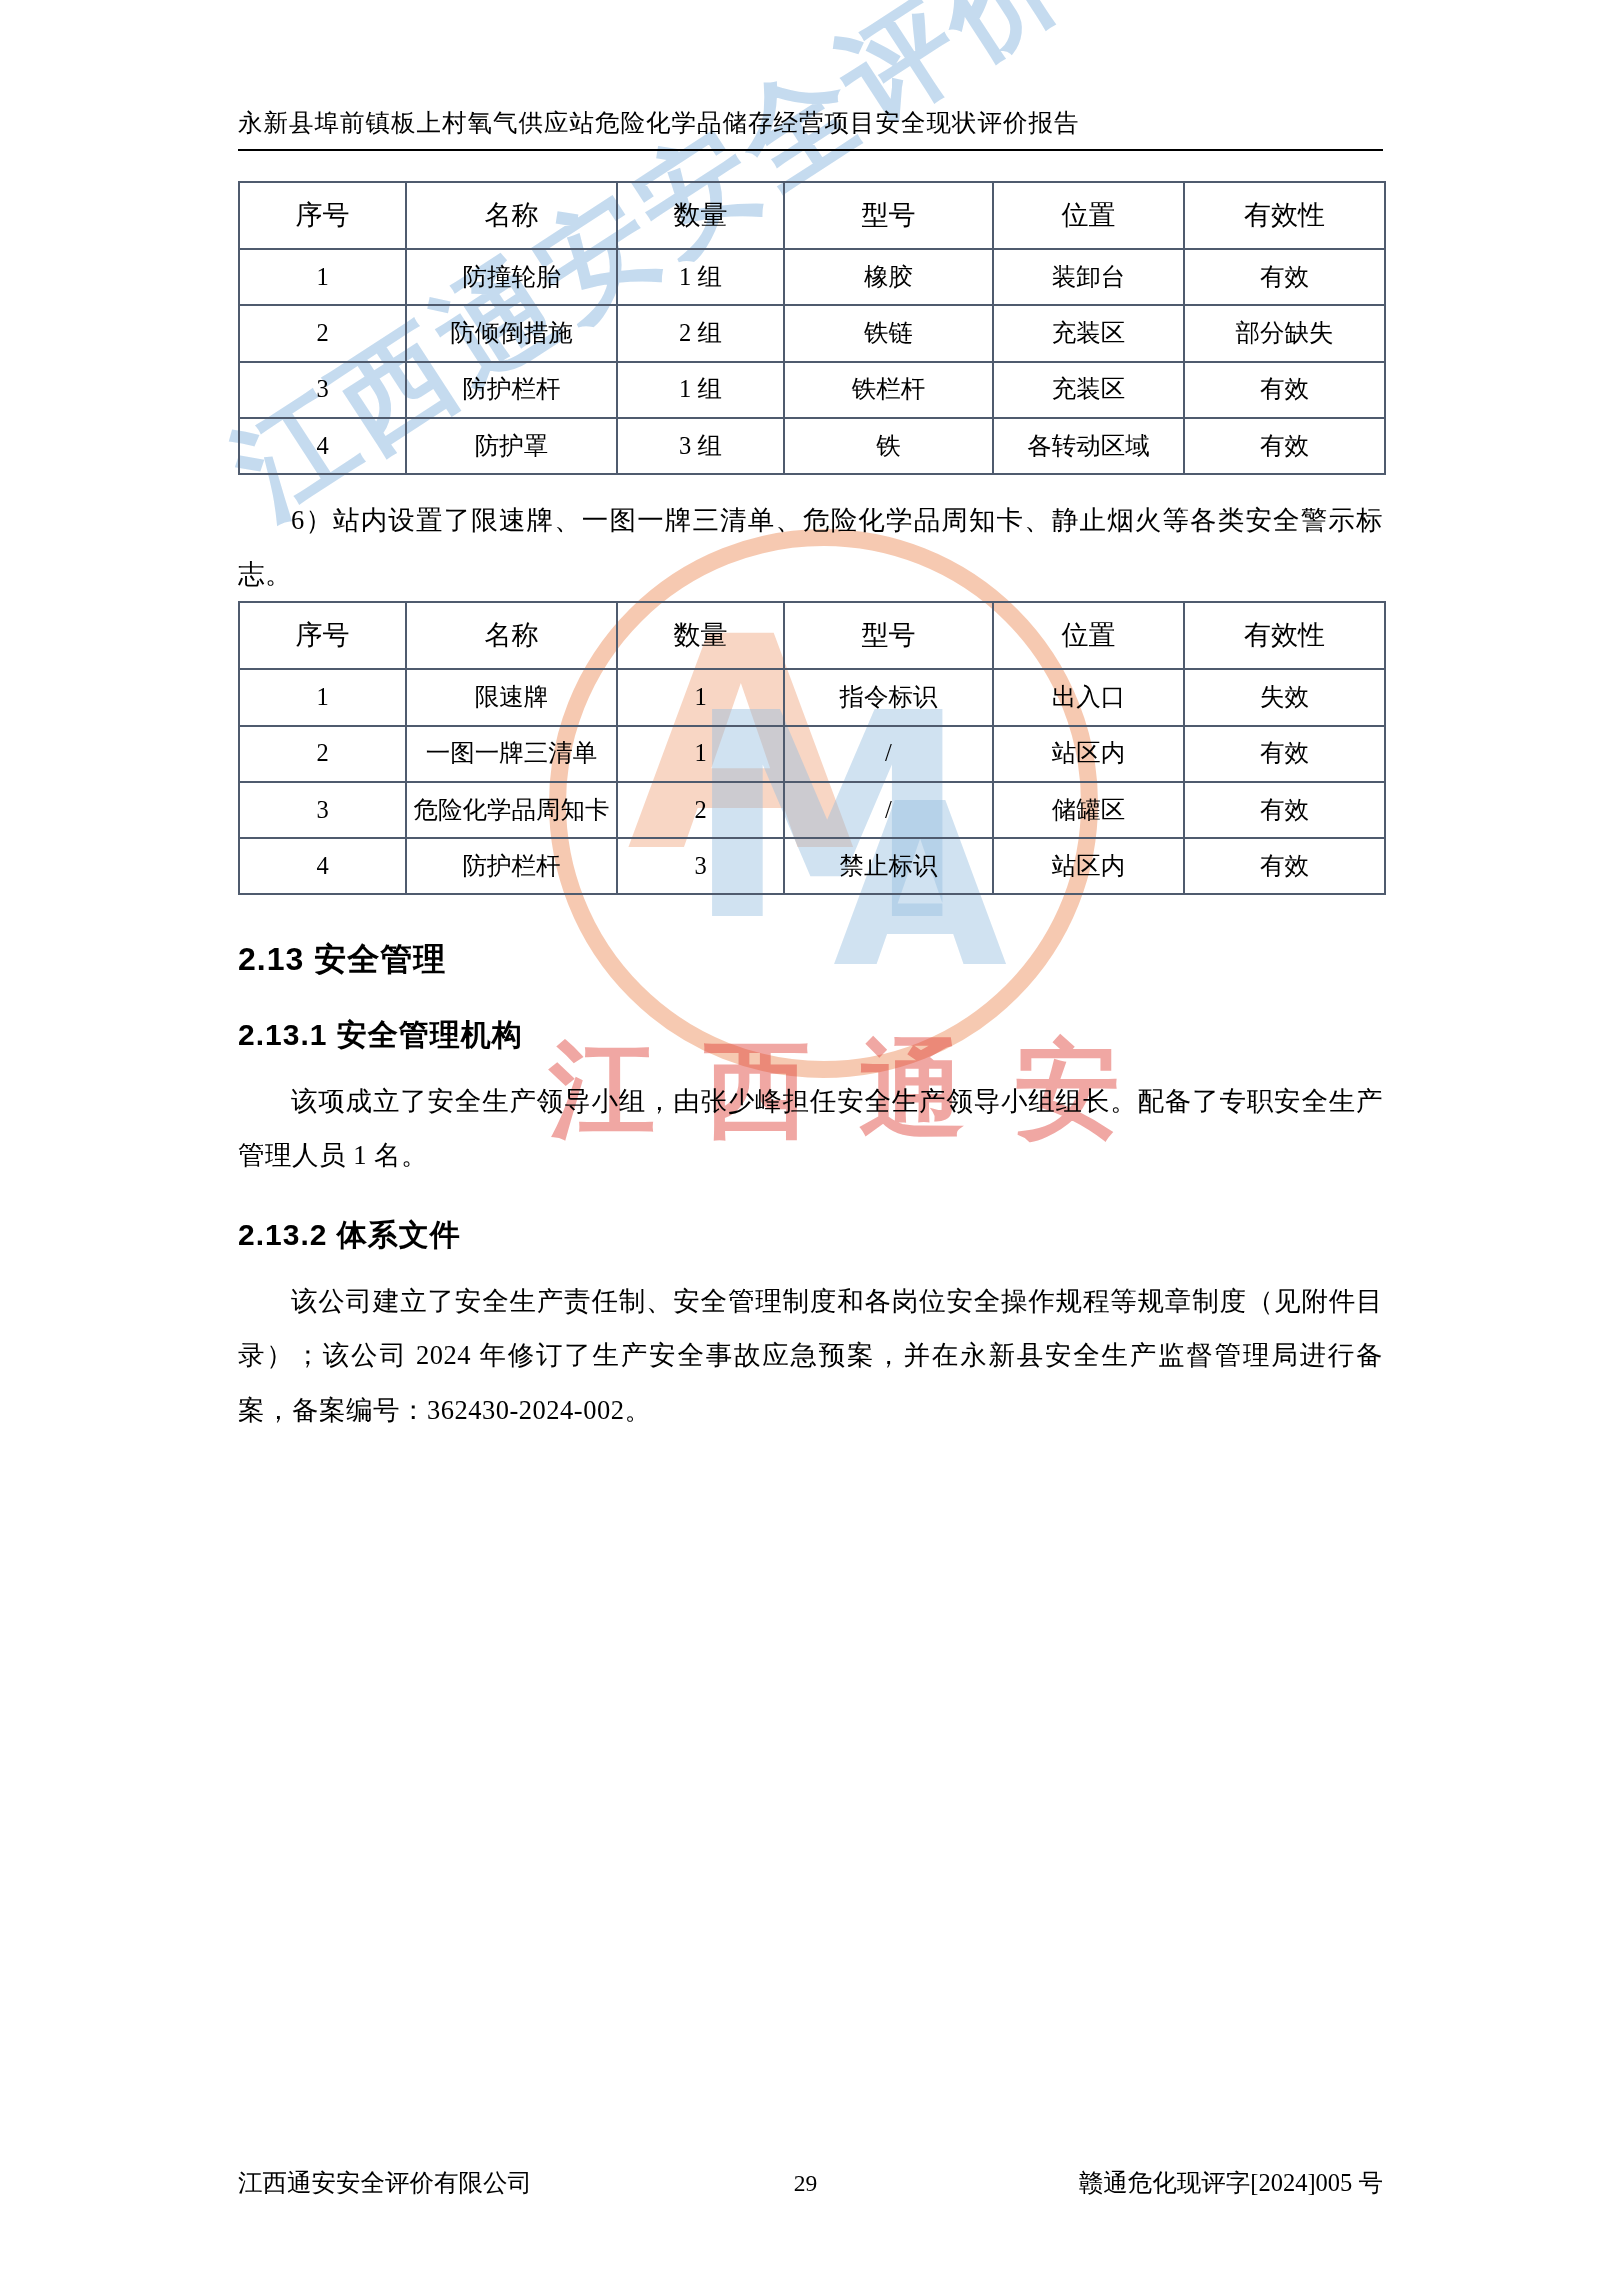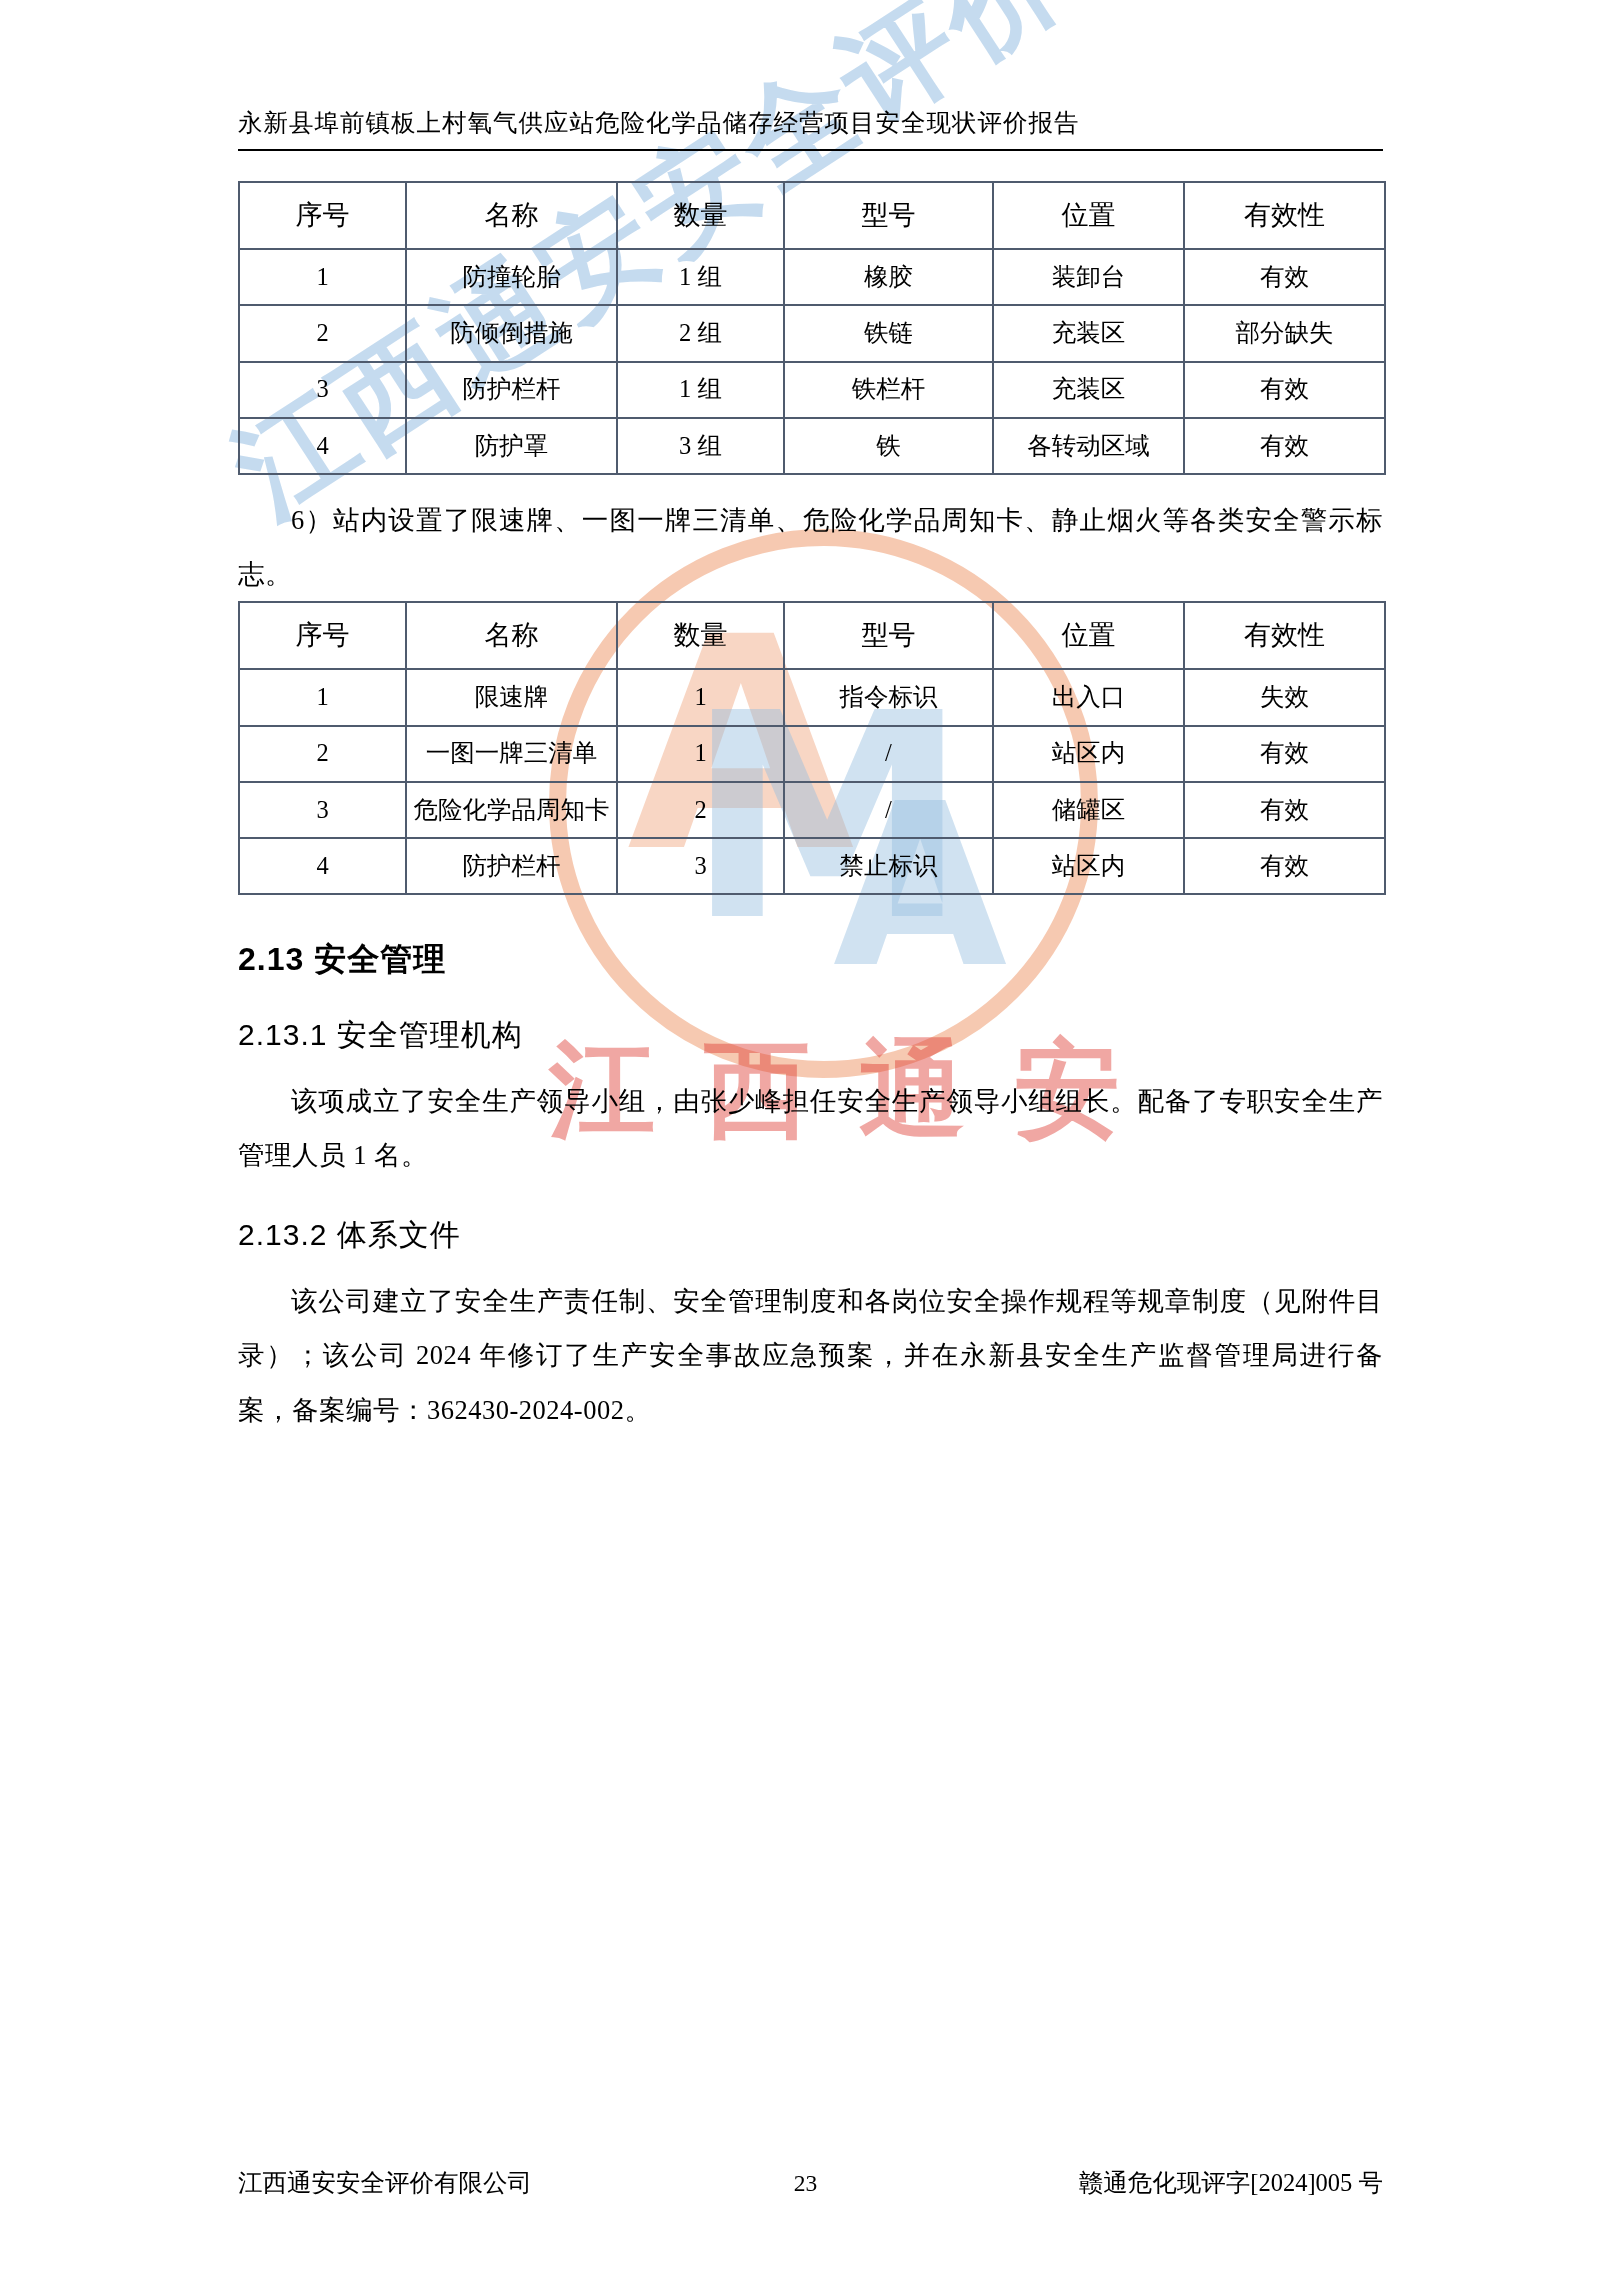--- a/index.html
+++ b/index.html
@@ -147,21 +147,21 @@
   }
   h2.sec {
     font-size: 32px;
     font-weight: bold;
     margin: 43px 0 17.6px 0;
     letter-spacing: 1px;
     font-family: "Liberation Sans", sans-serif;
   }
   h3.sec {
     font-size: 30px;
-    font-weight: normal;
+    font-weight: bold;
     margin: 33px 0 13.7px 0;
     letter-spacing: 1px;
     font-family: "Liberation Sans", sans-serif;
   }
   
   .footer {
     position: absolute;
     left: 238px;
     bottom: 94px;
     width: 1145px;
@@ -304,18 +304,18 @@
     <h2 class="sec">2.13 安全管理</h2>
     <h3 class="sec">2.13.1 安全管理机构</h3>
     <p class="para">该项成立了安全生产领导小组，由张少峰担任安全生产领导小组组长。配备了专职安全生产管理人员 1 名。</p>
     <h3 class="sec">2.13.2  体系文件</h3>
     <p class="para">该公司建立了安全生产责任制、安全管理制度和各岗位安全操作规程等规章制度（见附件目录）；该公司 2024 年修订了生产安全事故应急预案，并在永新县安全生产监督管理局进行备案，备案编号：362430-2024-002。</p>
 
   </div>
 
   <div class="footer">
     <span>江西通安安全评价有限公司</span>
-    <span class="mid">23</span>
+    <span class="mid">29</span>
     <span>赣通危化现评字[2024]005 号</span>
   </div>
 
 </div>
 
 
 </body></html>

